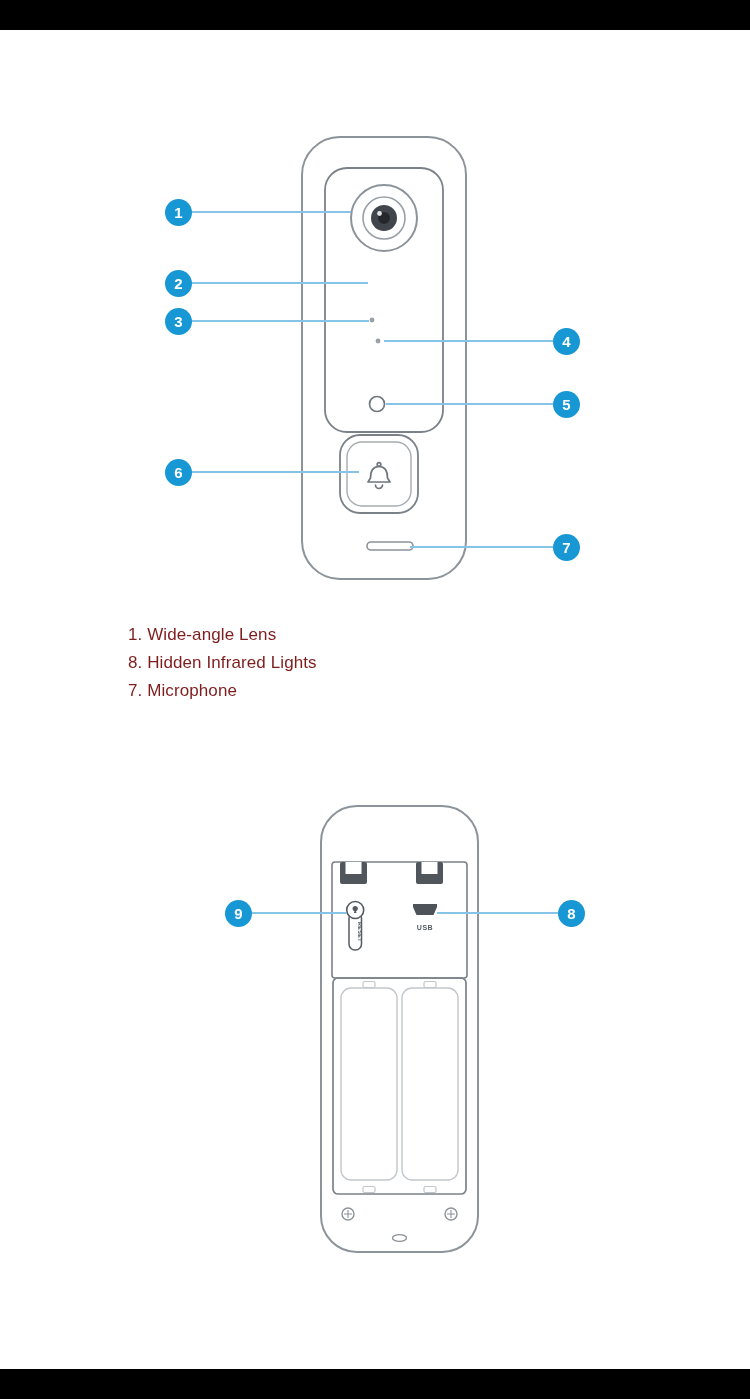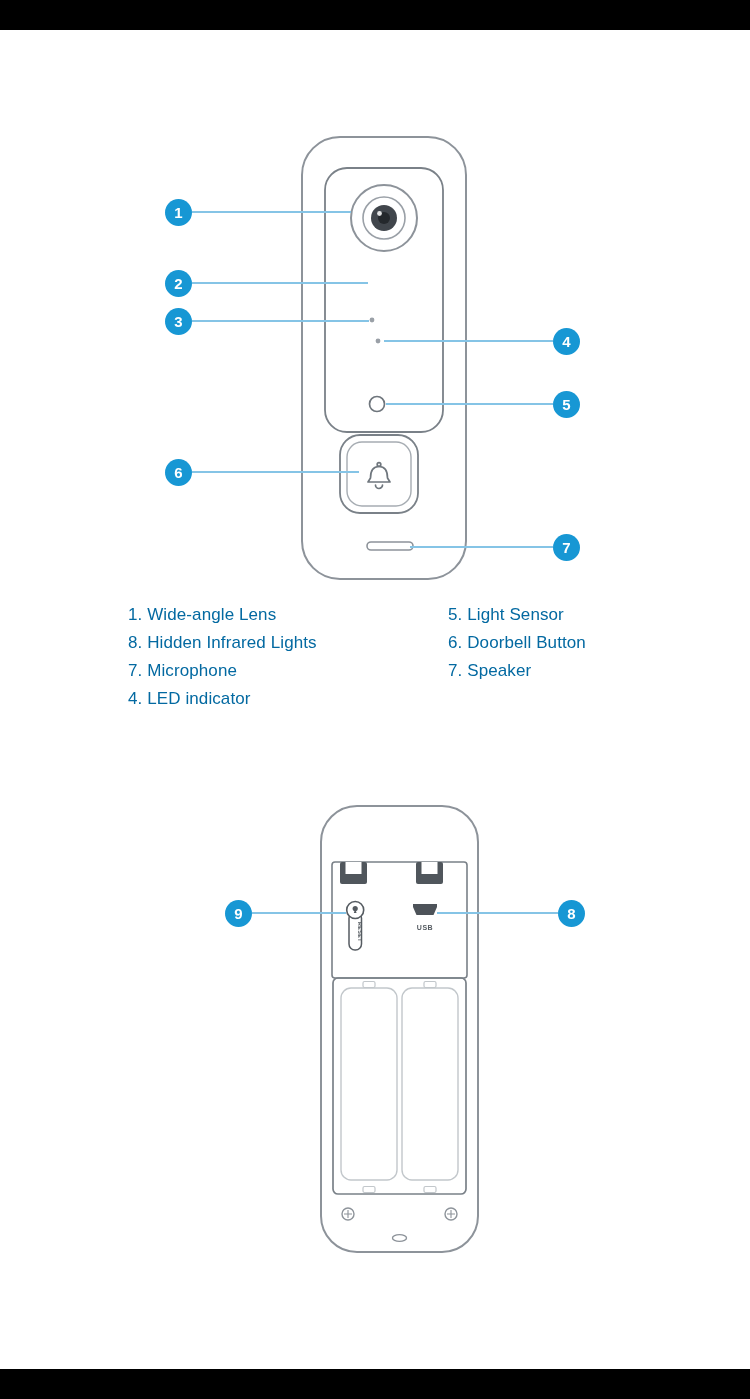--- a/index.html
+++ b/index.html
@@ -10,21 +10,21 @@
   }
   #canvas { position:absolute; left:0; top:0; width:750px; height:1399px; background:#ffffff; }
   .bar { position:absolute; left:0; width:750px; background:#000; }
   svg.dev { position:absolute; }
   .lead { position:absolute; height:1.5px; background:#85c4e6; }
   .badge {
     position:absolute; width:27px; height:27px; border-radius:50%;
     background:#1797d4; color:#fff; font-size:15px; font-weight:bold;
     line-height:27px; text-align:center;
   }
-  .legend { position:absolute; font-size:17px; line-height:28px; color:#0369a1; letter-spacing:0.1px; }
+  .legend { position:absolute; font-size:17px; line-height:28px; color:#7f1d1d; letter-spacing:0.1px;margin-top:20px; }
 </style>
 </head>
 <body>
 
 <div id="canvas">
 
   <div class="bar" style="top:0;height:30px"></div>
   <div class="bar" style="top:1369px;height:30px"></div>
 
   <svg class="dev" style="left:295px;top:130px" width="180" height="460" viewBox="0 0 180 460">
@@ -107,22 +107,16 @@
   <div class="badge" style="left:553px;top:391px">5</div>
   <div class="badge" style="left:165px;top:459px">6</div>
   <div class="badge" style="left:553px;top:534px">7</div>
   <div class="badge" style="left:558px;top:900px">8</div>
   <div class="badge" style="left:225px;top:900px">9</div>
 
   <div class="legend" style="left:128px;top:601px">
     <div>1. Wide-angle Lens</div>
     <div>8. Hidden Infrared Lights</div>
     <div>7. Microphone</div>
-    <div>4. LED indicator</div>
-  </div>
-  <div class="legend" style="left:448px;top:601px">
-    <div>5. Light Sensor</div>
-    <div>6. Doorbell Button</div>
-    <div>7. Speaker</div>
   </div>
 
 
 </div>
 
 </body></html>

